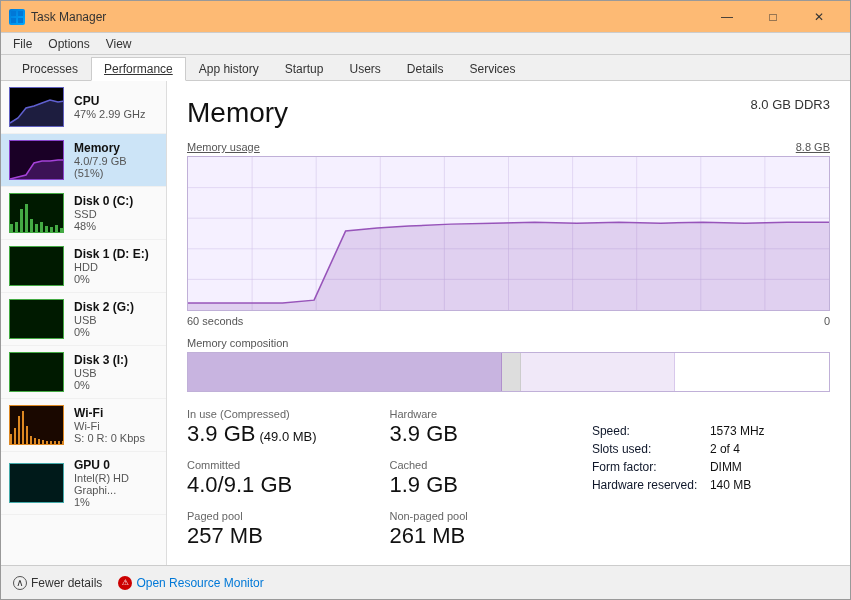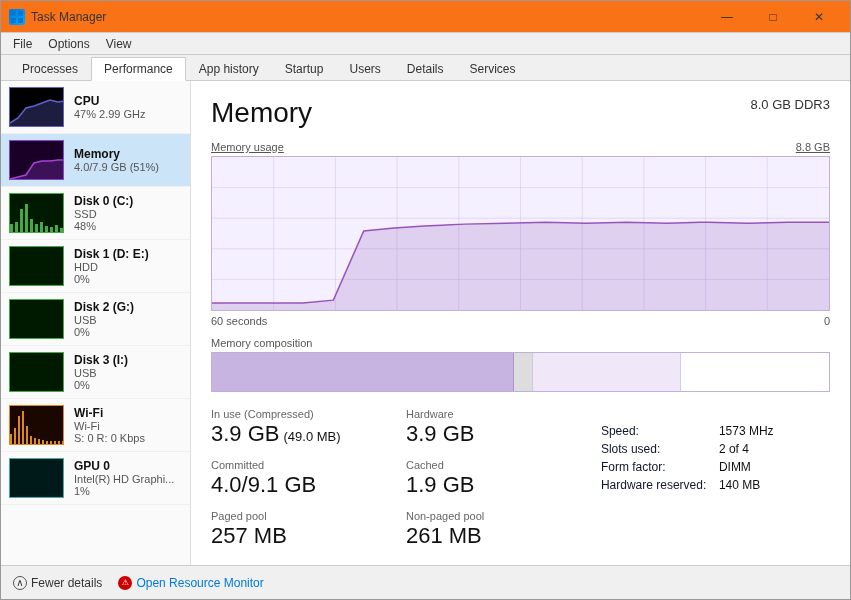--- a/index.html
+++ b/index.html
@@ -1,36 +1,36 @@
 <!DOCTYPE html>
 <html><head>
   <meta charset="utf-8">
   <style>
     * { box-sizing: border-box; margin: 0; padding: 0; }
     body { font-family: 'Segoe UI', sans-serif; font-size: 12px; background: #f0f0f0; width: 851px; height: 600px; overflow: hidden; }
     
     .window { width: 851px; height: 600px; background: #f0f0f0; border: 1px solid #999; display: flex; flex-direction: column; }
     
-    .title-bar { background: #f97316; display: flex; align-items: center; justify-content: space-between; padding: 6px 8px; height: 32px; border-bottom: 1px solid #ccc; }
+    .title-bar { background: #fdba74; display: flex; align-items: center; justify-content: space-between; padding: 6px 8px; height: 32px; border-bottom: 1px solid #ccc; }
     .title-bar-left { display: flex; align-items: center; gap: 6px; }
     .title-bar-icon { width: 16px; height: 16px; background: linear-gradient(135deg, #0078d7, #00aaff); border-radius: 2px; font-size: 10px; display: flex; align-items: center; justify-content: center; }
     .title-bar-text { font-size: 12px; color: #333; }
     .title-bar-controls { display: flex; gap: 0; }
     .title-btn { width: 46px; height: 20px; border: none; background: transparent; cursor: pointer; font-size: 12px; color: #333; display: flex; align-items: center; justify-content: center; }
     
     .menu-bar { display: flex; align-items: center; padding: 0 4px; height: 22px; background: #f0f0f0; border-bottom: 1px solid #ccc; }
     .menu-item { padding: 2px 8px; font-size: 12px; color: #333; cursor: pointer; }
     
     .tabs { display: flex; background: #f0f0f0; border-bottom: 1px solid #ccc; padding: 0 8px; padding-top: 2px; }
     .tab { padding: 4px 12px; font-size: 12px; cursor: pointer; border: 1px solid transparent; border-bottom: none; color: #333; }
-    .tab.active { background: white; border-color: #ccc; border-bottom: 1px solid white; margin-bottom: -1px; z-index: 1; }
+    .tab.active { background: white; border-color: #ccc; border-bottom: 1px solid white; margin-bottom: -1px; z-index: 1; text-decoration: underline; }
     
     .content { display: flex; flex: 1; overflow: hidden; }
     
-    .sidebar { width: 190px; background: #fafafa; border-right: 1px solid #ddd; overflow-y: auto; flex-shrink: 0; }
+    .sidebar { width: 166px; background: #fafafa; border-right: 1px solid #ddd; overflow-y: auto; flex-shrink: 0; }
     .sidebar-item { display: flex; align-items: center; padding: 6px 8px; cursor: pointer; border-bottom: 1px solid #f0f0f0; gap: 10px; }
     .sidebar-item.active { background: #cce4f7; }
     .sidebar-graph { width: 55px; height: 40px; border: 1px solid #aaa; flex-shrink: 0; position: relative; overflow: hidden; background: black; }
     .sidebar-info { flex: 1; }
     .sidebar-title { font-weight: 600; font-size: 12px; color: #111; }
     .sidebar-sub { font-size: 11px; color: #555; }
     
     .main { flex: 1; padding: 16px 20px; overflow-y: auto; background: white; }
     .main-header { display: flex; justify-content: space-between; align-items: flex-start; margin-bottom: 12px; }
     .main-title { font-size: 28px; font-weight: 300; color: #111; }

